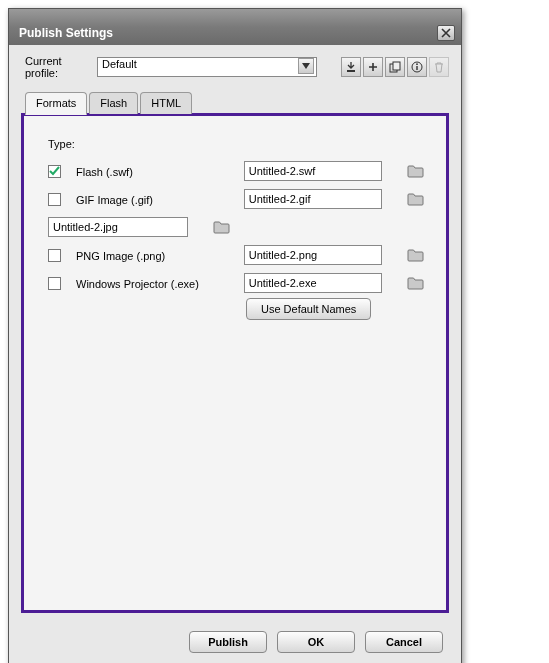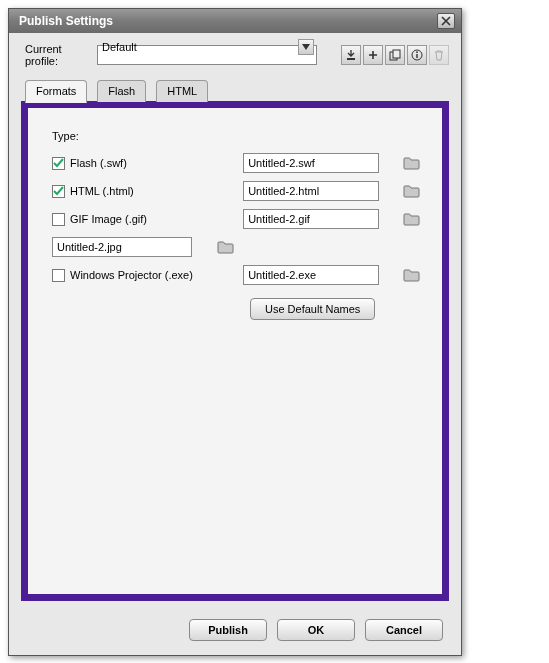--- a/index.html
+++ b/index.html
@@ -16,21 +16,21 @@
     border: 1px solid #555;
     background: #e8e8e8;
     box-shadow: 2px 2px 6px rgba(0,0,0,0.4);
   }
   .titlebar {
     display: flex;
     align-items: center;
     justify-content: space-between;
     background: linear-gradient(to bottom, #9a9a9a 0%, #7a7a7a 50%, #6a6a6a 100%);
     color: #fff;
-    padding: 4px 6px 4px 10px;
+    padding: 16px 6px 4px 10px;
     font-weight: bold;
     font-size: 12px;
   }
   .titlebar .close-btn {
     width: 18px;
     height: 16px;
     background: linear-gradient(to bottom, #eee, #bbb);
     border: 1px solid #555;
     border-radius: 2px;
     display: flex;
@@ -45,21 +45,20 @@
     gap: 20px;
     padding: 10px 12px 6px 16px;
   }
   .profile-row label { margin-right: 4px; }
   .profile-select {
     flex: 0 0 220px;
     height: 20px;
     background: #fff;
     border: 1px solid #888;
     display: flex;
-    align-items: center;
     justify-content: space-between;
     padding: 0 2px 16px 4px;
   }
   .profile-select .chev {
     width: 16px;
     height: 16px;
     background: linear-gradient(to bottom,#f5f5f5,#ccc);
     border: 1px solid #999;
     display:flex;align-items:center;justify-content:center;
   }
@@ -88,34 +87,34 @@
     padding: 6px 0 0 16px;
     position: relative;
     top: 1px;
     z-index: 2;
   }
   .tab {
     padding: 4px 10px 5px 10px;
     border: 1px solid #999;
     border-bottom: none;
     background: #dcdcdc;
-    margin-right: 10px;
+    margin-right: 2px;
     border-radius: 4px 4px 0 0;
     cursor: pointer;
     position: relative;
   }
   .tab.active {
     background: #f4f4f4;
     z-index: 3;
     border-bottom: 1px solid #f4f4f4;
     margin-bottom: -1px;
   }
   .panel {
     margin: 0 12px 10px 12px;
-    border: 7px solid #4c1d95;
+    border: 3px solid #4c1d95;
     background: #f4f4f4;
     min-height: 500px;
     padding: 22px 20px 12px 24px;
     position: relative;
     z-index: 1;
   }
   .col-headers {
     display:flex;
     margin-bottom: 10px;
   }
@@ -123,22 +122,22 @@
   .col-headers .file-h { flex:1; }
   .rows { display:flex; flex-direction:column; gap:6px; }
   .row {
     display:flex;
     align-items:center;
     height: 22px;
   }
   .cb-cell {
     width: 198px;
     display:flex;
-    align-items:center;
-    gap:5px;
+    align-items:flex-end;
+    gap:15px;
   }
   .cb {
     width: 13px;
     height: 13px;
     border: 1px solid #777;
     background: #fff;
     display:inline-flex;
     align-items:center;
     justify-content:center;
     cursor:pointer;
@@ -161,21 +160,21 @@
     height: 18px;
     display:flex;
     align-items:center;
     justify-content:center;
     cursor:pointer;
   }
   .default-btn-row {
     display:flex;
     justify-content:flex-start;
     margin-left: 198px;
-    margin-top: 12px;
+    margin-top: 4px;
   }
   .btn {
     height: 22px;
     padding: 0 14px;
     background: linear-gradient(to bottom,#fdfdfd,#d8d8d8);
     border: 1px solid #888;
     border-radius: 4px;
     display:inline-flex;
     align-items:center;
     justify-content:center;
@@ -277,53 +276,49 @@
             <span>Untitled-2.swf</span>
           </div>
           <div class="folder-btn">
             <svg width="18" height="14" viewBox="0 0 18 14">
               <path d="M1 3 L1 12 Q1 13 2 13 L15 13 Q16 13 16 12 L16 5 Q16 4 15 4 L8 4 L6.5 2 L2 2 Q1 2 1 3 Z" fill="#c9c9c9" stroke="#777"></path>
             </svg>
           </div>
         </div>
         <div class="row">
           <div class="cb-cell">
-            <span class="cb checked">
-              <svg viewBox="0 0 11 11">
-                <path d="M1 5 L4 8 L10 1" stroke="#2a6" stroke-width="2" fill="none"></path>
-              </svg>
-            </span>
-            <span>HTML (.html)</span>
-          </div>
-          <div class="file-input">
-            <span>Untitled-2.html</span>
+            <span class="cb"></span>
+            <span>GIF Image (.gif)</span>
+          </div>
+          <div class="file-input">
+            <span>Untitled-2.gif</span>
+          </div>
+          <div class="folder-btn">
+            <svg width="18" height="14" viewBox="0 0 18 14">
+              <path d="M1 3 L1 12 Q1 13 2 13 L15 13 Q16 13 16 12 L16 5 Q16 4 15 4 L8 4 L6.5 2 L2 2 Q1 2 1 3 Z" fill="#c9c9c9" stroke="#777"></path>
+            </svg>
+          </div>
+        </div>
+        <div class="row">
+          <div class="file-input">
+            <span>Untitled-2.jpg</span>
           </div>
           <div class="folder-btn">
             <svg width="18" height="14" viewBox="0 0 18 14">
               <path d="M1 3 L1 12 Q1 13 2 13 L15 13 Q16 13 16 12 L16 5 Q16 4 15 4 L8 4 L6.5 2 L2 2 Q1 2 1 3 Z" fill="#c9c9c9" stroke="#777"></path>
             </svg>
           </div>
         </div>
         <div class="row">
           <div class="cb-cell">
             <span class="cb"></span>
-            <span>GIF Image (.gif)</span>
-          </div>
-          <div class="file-input">
-            <span>Untitled-2.gif</span>
-          </div>
-          <div class="folder-btn">
-            <svg width="18" height="14" viewBox="0 0 18 14">
-              <path d="M1 3 L1 12 Q1 13 2 13 L15 13 Q16 13 16 12 L16 5 Q16 4 15 4 L8 4 L6.5 2 L2 2 Q1 2 1 3 Z" fill="#c9c9c9" stroke="#777"></path>
-            </svg>
-          </div>
-        </div>
-        <div class="row">
-          <div class="file-input">
-            <span>Untitled-2.jpg</span>
+            <span>PNG Image (.png)</span>
+          </div>
+          <div class="file-input">
+            <span>Untitled-2.png</span>
           </div>
           <div class="folder-btn">
             <svg width="18" height="14" viewBox="0 0 18 14">
               <path d="M1 3 L1 12 Q1 13 2 13 L15 13 Q16 13 16 12 L16 5 Q16 4 15 4 L8 4 L6.5 2 L2 2 Q1 2 1 3 Z" fill="#c9c9c9" stroke="#777"></path>
             </svg>
           </div>
         </div>
         <div class="row">
           <div class="cb-cell">
             <span class="cb"></span>

